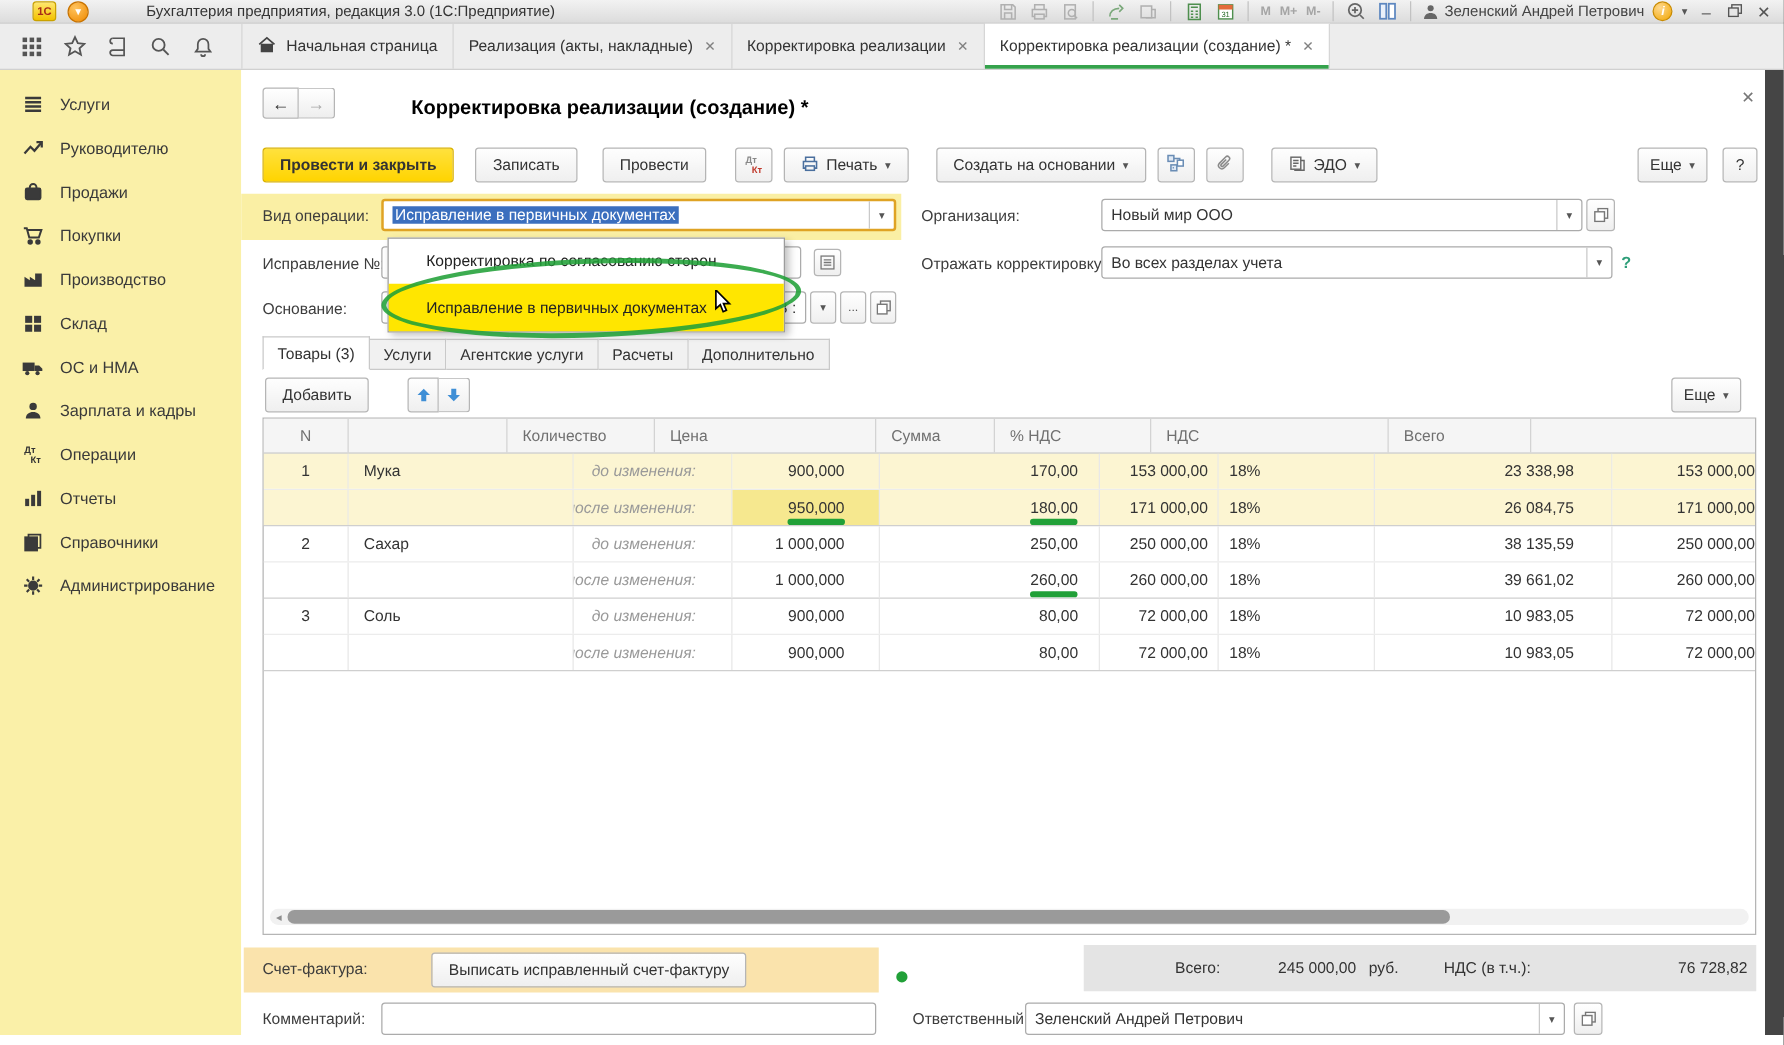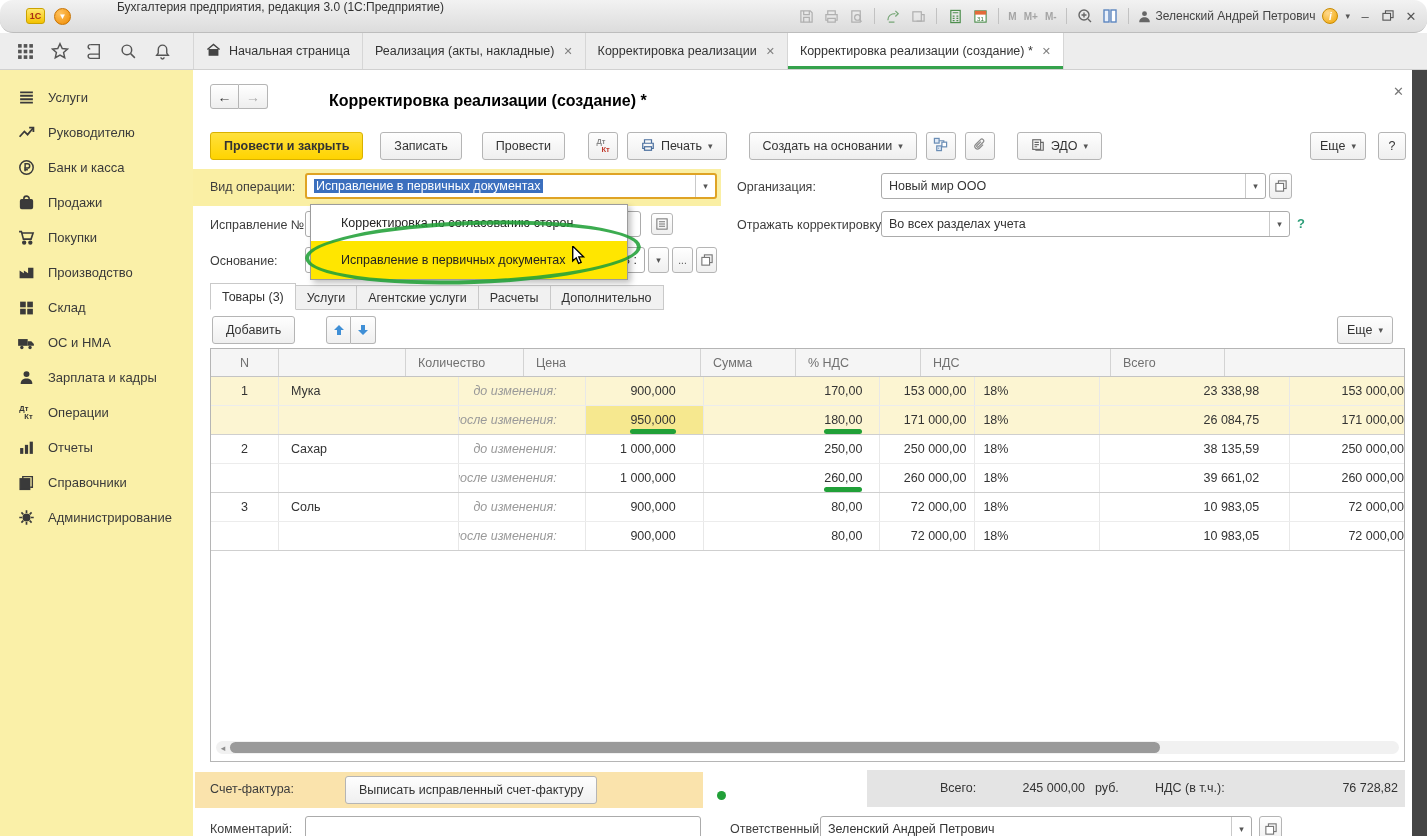--- a/index.html
+++ b/index.html
@@ -1,20 +1,20 @@
 <!DOCTYPE html>
 <html><head>
 <meta charset="utf-8">
 <style>
   html,body{margin:0;padding:0;background:#222;}
   *{box-sizing:border-box;font-family:"Liberation Sans",sans-serif;}
   .screen{position:relative;width:1427px;height:836px;background:#fff;overflow:hidden;}
   
-  .titlebar{height:33px;background:linear-gradient(#f2f2f2,#dcdcdc);border-bottom:1px solid #bdbdbd;
-    display:flex;font-size:12px;color:#333;border-radius:13px;}
+  .titlebar{height:19px;background:linear-gradient(#f2f2f2,#dcdcdc);border-bottom:1px solid #bdbdbd;
+    display:flex;align-items:center;font-size:12px;color:#333;}
   .tb-left{display:flex;align-items:center;gap:9px;padding-left:26px;}
   .logo1c{width:19px;height:16px;background:linear-gradient(#ffe76e,#f3c200);border:1px solid #caa200;border-radius:3px;
     font-size:9px;font-weight:bold;color:#a82c16;display:flex;align-items:center;justify-content:center;}
   .orangebtn{width:17px;height:17px;border-radius:50%;background:radial-gradient(circle at 35% 30%,#ffc35e,#ef8a00);
     border:1px solid #c87300;color:#fff;font-size:8px;display:flex;align-items:center;justify-content:center;}
   .tb-title{margin-left:46px;white-space:nowrap;}
   .tb-right{margin-left:auto;display:flex;align-items:center;gap:7px;padding-right:8px;color:#777;}
   .tb-ic{width:18px;height:18px;display:flex;align-items:center;justify-content:center;}
   .tb-ic svg{display:block;}
   .tb-sep{width:1px;height:16px;background:#c2c2c2;margin:0 2px;}
@@ -301,29 +301,20 @@
           <span class="si">
             <svg width="17" height="17" viewBox="0 0 16 16" fill="none" stroke="#3a3a3a" stroke-width="1.7">
               <path d="M1.5 12l4.5-5 3 3 5.5-6.5"></path>
               <path d="M10.5 3.5h4v4" fill="none"></path>
             </svg>
           </span>
           <span>Руководителю</span>
         </div>
       <div class="side-item">
           <span class="si">
-            <svg width="17" height="17" viewBox="0 0 16 16" fill="none" stroke="#3a3a3a" stroke-width="1.4">
-              <circle cx="8" cy="8" r="6.3"></circle>
-              <path d="M6.7 11.5V4.5h2.3a2 2 0 0 1 0 4H5.8M5.8 10.2h3.5"></path>
-            </svg>
-          </span>
-          <span>Банк и касса</span>
-        </div>
-      <div class="side-item">
-          <span class="si">
             <svg width="17" height="17" viewBox="0 0 16 16" fill="none" stroke="#3a3a3a" stroke-width="1.5">
               <rect x="2.5" y="5.5" width="11" height="8" rx="1" fill="#3a3a3a"></rect>
               <path d="M5.5 5.5V4.5a2.5 2.5 0 0 1 5 0v1"></path>
             </svg>
           </span>
           <span>Продажи</span>
         </div>
       <div class="side-item">
           <span class="si">
             <svg width="17" height="17" viewBox="0 0 16 16" fill="none" stroke="#3a3a3a" stroke-width="1.5">

